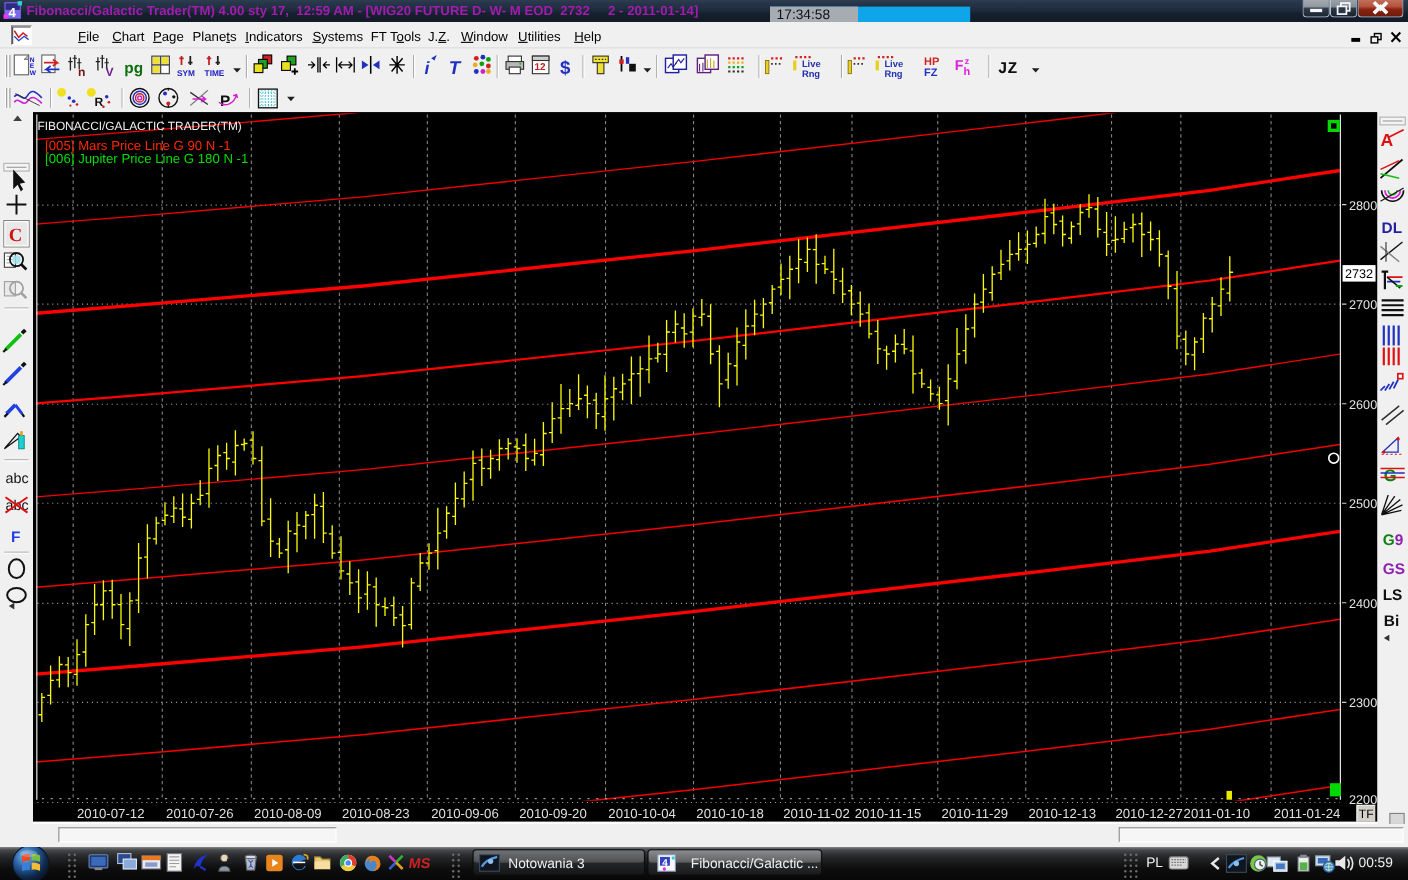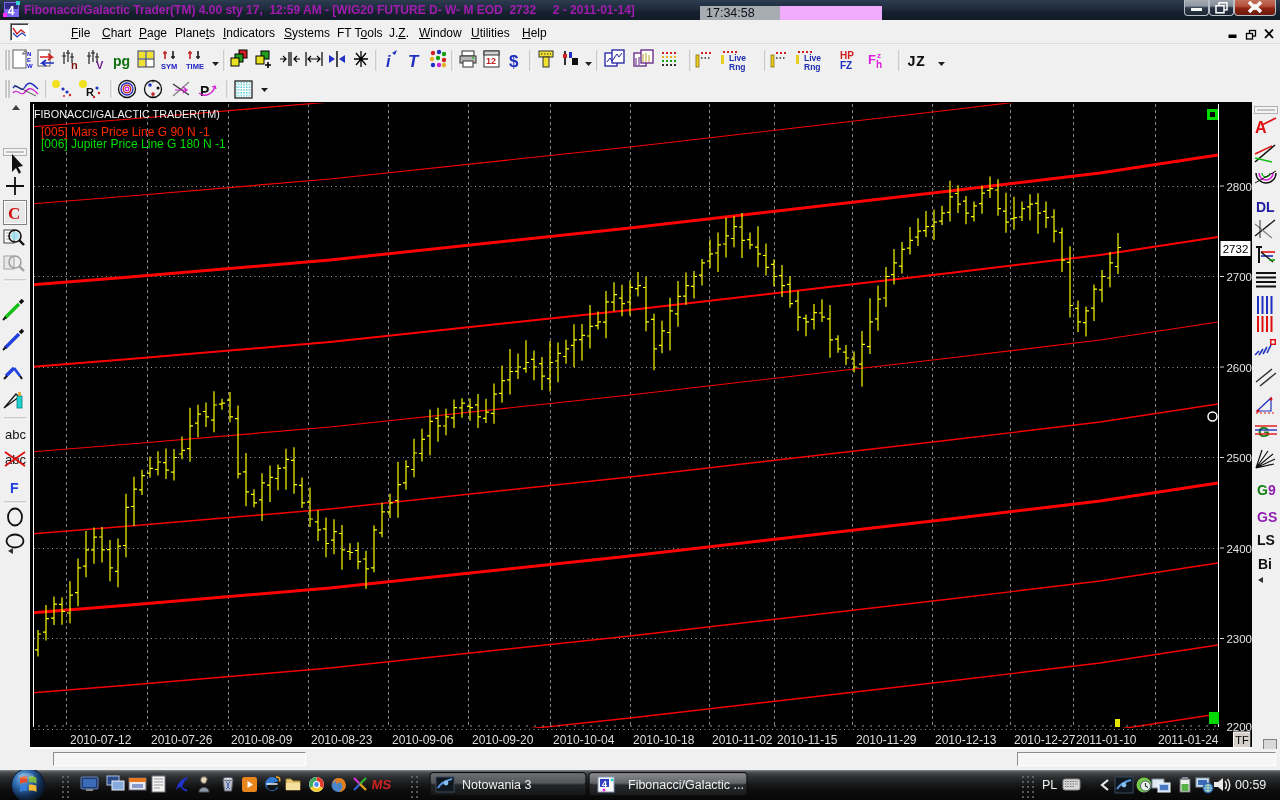--- a/index.html
+++ b/index.html
@@ -5,21 +5,21 @@
 <style>
   * { box-sizing: border-box; }
   html,body { margin:0; padding:0; }
   body { width:1280px; height:800px; overflow:hidden; position:relative;
          font-family:"Liberation Sans", sans-serif; background:#f0f0f0; }
   .abs { position:absolute; }
   #titlebar { left:0; top:0; width:1280px; height:20px;
     background:linear-gradient(180deg,#2e3d50 0%,#263549 15%,#1d2a3a 50%,#16202e 60%,#121c28 100%);
     background-color:#1a2736; }
   #titletext { left:24px; top:3px; color:#a21caf; font-size:12px; font-weight:bold; white-space:pre; }
-  #clockbox { left:700px; top:6px; width:182px; height:14px; background:#f0abfc; }
+  #clockbox { left:700px; top:6px; width:182px; height:14px; background:#0ea5e9; }
   #clockbox .lft { position:absolute; left:0; top:0; width:80px; height:14px; background:#a7acb3; }
   #clockbox .txt { position:absolute; left:6px; top:0px; font-size:12.5px; color:#101018; }
   .winbtn { top:0; height:16px; border:1px solid #b8bfc6; border-top:none; position:absolute;
             border-radius:0 0 4px 4px; }
   #btnmin { left:1184px; width:25px;
     background:linear-gradient(180deg,#a5abb2 0%,#8e97a0 40%,#303c4c 52%,#1b2634 100%); }
   #btnmax { left:1209px; width:25px;
     background:linear-gradient(180deg,#9aa1a9 0%,#848d97 40%,#2b3747 52%,#182331 100%); }
   #btnclose { left:1234px; width:42px;
     background:linear-gradient(180deg,#c1705c 0%,#b5503a 40%,#8c2312 55%,#6d1a0c 100%); }

